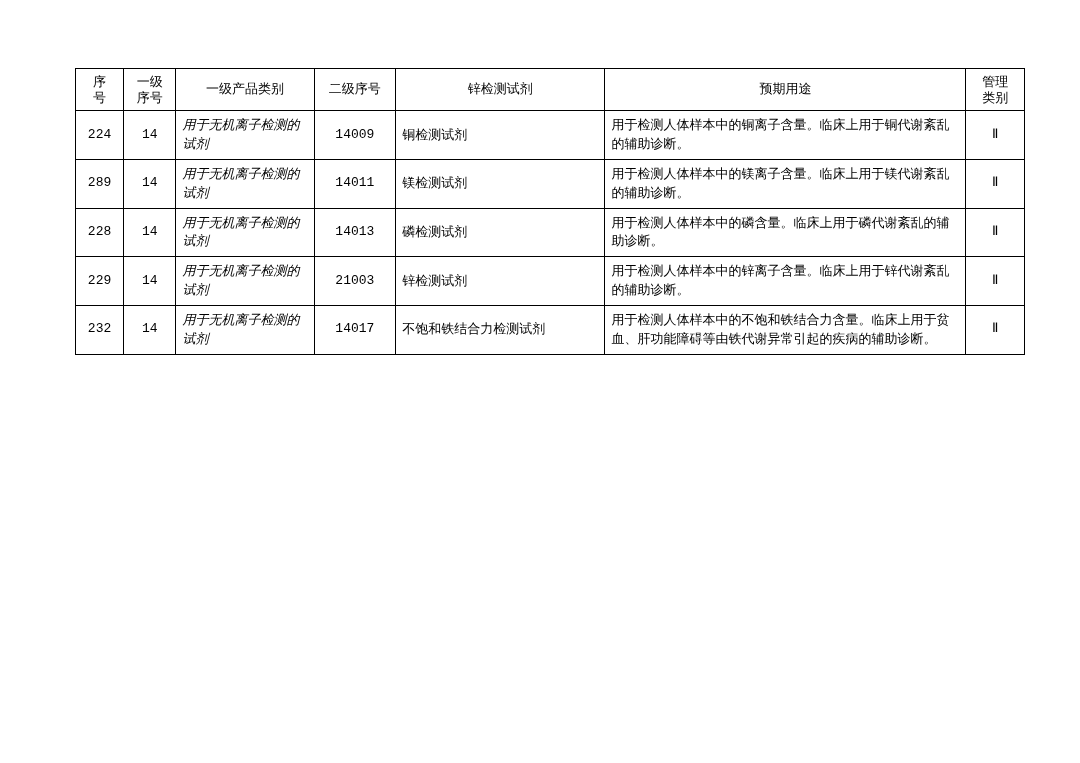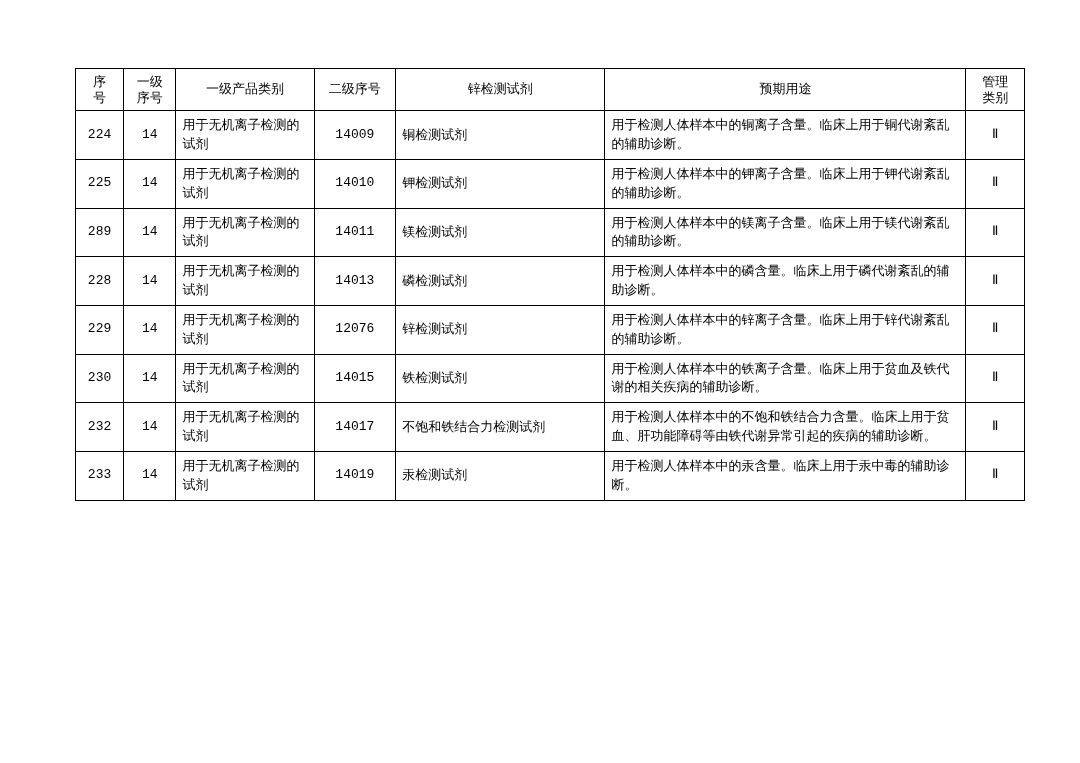--- a/index.html
+++ b/index.html
@@ -58,20 +58,21 @@
     text-align: left;
   }
   td.use {
     font-size: 12.5px;
     line-height: 1.5;
     margin-top: 32px;
   }
   td.l1cat {
     font-size: 13px;
     line-height: 1.45;
+    font-style: italic;
   }
   td.name {
     font-size: 13.5px;
     padding-left: 10px;
   }
   td.cls {
     font-size: 13px;
   }
   td.seq, td.l1seq, td.l2seq {
     font-size: 13.5px;
@@ -119,29 +120,20 @@
       <tr>
         <td class="seq">224</td>
         <td class="l1seq">14</td>
         <td class="l1cat">用于无机离子检测的试剂</td>
         <td class="l2seq">14009</td>
         <td class="name">铜检测试剂</td>
         <td class="use">用于检测人体样本中的铜离子含量。临床上用于铜代谢紊乱的辅助诊断。</td>
         <td class="cls">Ⅱ</td>
       </tr>
       <tr>
-        <td class="seq">225</td>
-        <td class="l1seq">14</td>
-        <td class="l1cat">用于无机离子检测的试剂</td>
-        <td class="l2seq">14010</td>
-        <td class="name">钾检测试剂</td>
-        <td class="use">用于检测人体样本中的钾离子含量。临床上用于钾代谢紊乱的辅助诊断。</td>
-        <td class="cls">Ⅱ</td>
-      </tr>
-      <tr>
         <td class="seq">289</td>
         <td class="l1seq">14</td>
         <td class="l1cat">用于无机离子检测的试剂</td>
         <td class="l2seq">14011</td>
         <td class="name">镁检测试剂</td>
         <td class="use">用于检测人体样本中的镁离子含量。临床上用于镁代谢紊乱的辅助诊断。</td>
         <td class="cls">Ⅱ</td>
       </tr>
       <tr>
         <td class="seq">228</td>
@@ -149,47 +141,29 @@
         <td class="l1cat">用于无机离子检测的试剂</td>
         <td class="l2seq">14013</td>
         <td class="name">磷检测试剂</td>
         <td class="use">用于检测人体样本中的磷含量。临床上用于磷代谢紊乱的辅助诊断。</td>
         <td class="cls">Ⅱ</td>
       </tr>
       <tr>
         <td class="seq">229</td>
         <td class="l1seq">14</td>
         <td class="l1cat">用于无机离子检测的试剂</td>
-        <td class="l2seq">12076</td>
+        <td class="l2seq">21003</td>
         <td class="name">锌检测试剂</td>
         <td class="use">用于检测人体样本中的锌离子含量。临床上用于锌代谢紊乱的辅助诊断。</td>
-        <td class="cls">Ⅱ</td>
-      </tr>
-      <tr>
-        <td class="seq">230</td>
-        <td class="l1seq">14</td>
-        <td class="l1cat">用于无机离子检测的试剂</td>
-        <td class="l2seq">14015</td>
-        <td class="name">铁检测试剂</td>
-        <td class="use">用于检测人体样本中的铁离子含量。临床上用于贫血及铁代谢的相关疾病的辅助诊断。</td>
         <td class="cls">Ⅱ</td>
       </tr>
       <tr>
         <td class="seq">232</td>
         <td class="l1seq">14</td>
         <td class="l1cat">用于无机离子检测的试剂</td>
         <td class="l2seq">14017</td>
         <td class="name">不饱和铁结合力检测试剂</td>
         <td class="use">用于检测人体样本中的不饱和铁结合力含量。临床上用于贫血、肝功能障碍等由铁代谢异常引起的疾病的辅助诊断。</td>
         <td class="cls">Ⅱ</td>
       </tr>
-      <tr>
-        <td class="seq">233</td>
-        <td class="l1seq">14</td>
-        <td class="l1cat">用于无机离子检测的试剂</td>
-        <td class="l2seq">14019</td>
-        <td class="name">汞检测试剂</td>
-        <td class="use">用于检测人体样本中的汞含量。临床上用于汞中毒的辅助诊断。</td>
-        <td class="cls">Ⅱ</td>
-      </tr>
     </tbody>
   </table>
 </div>
 
 </body></html>

